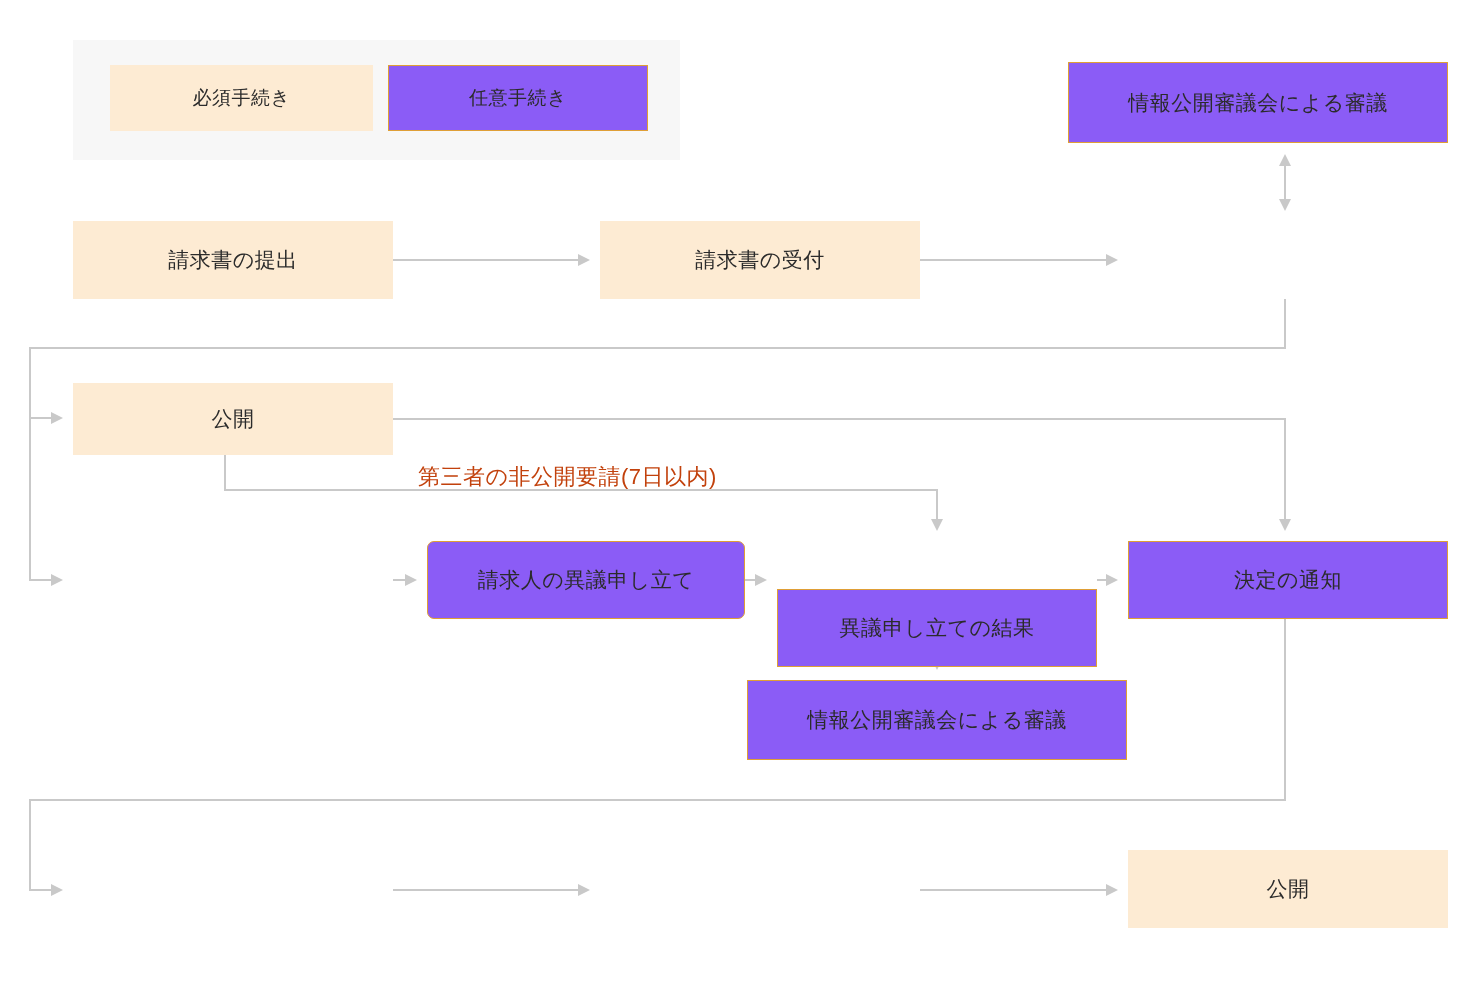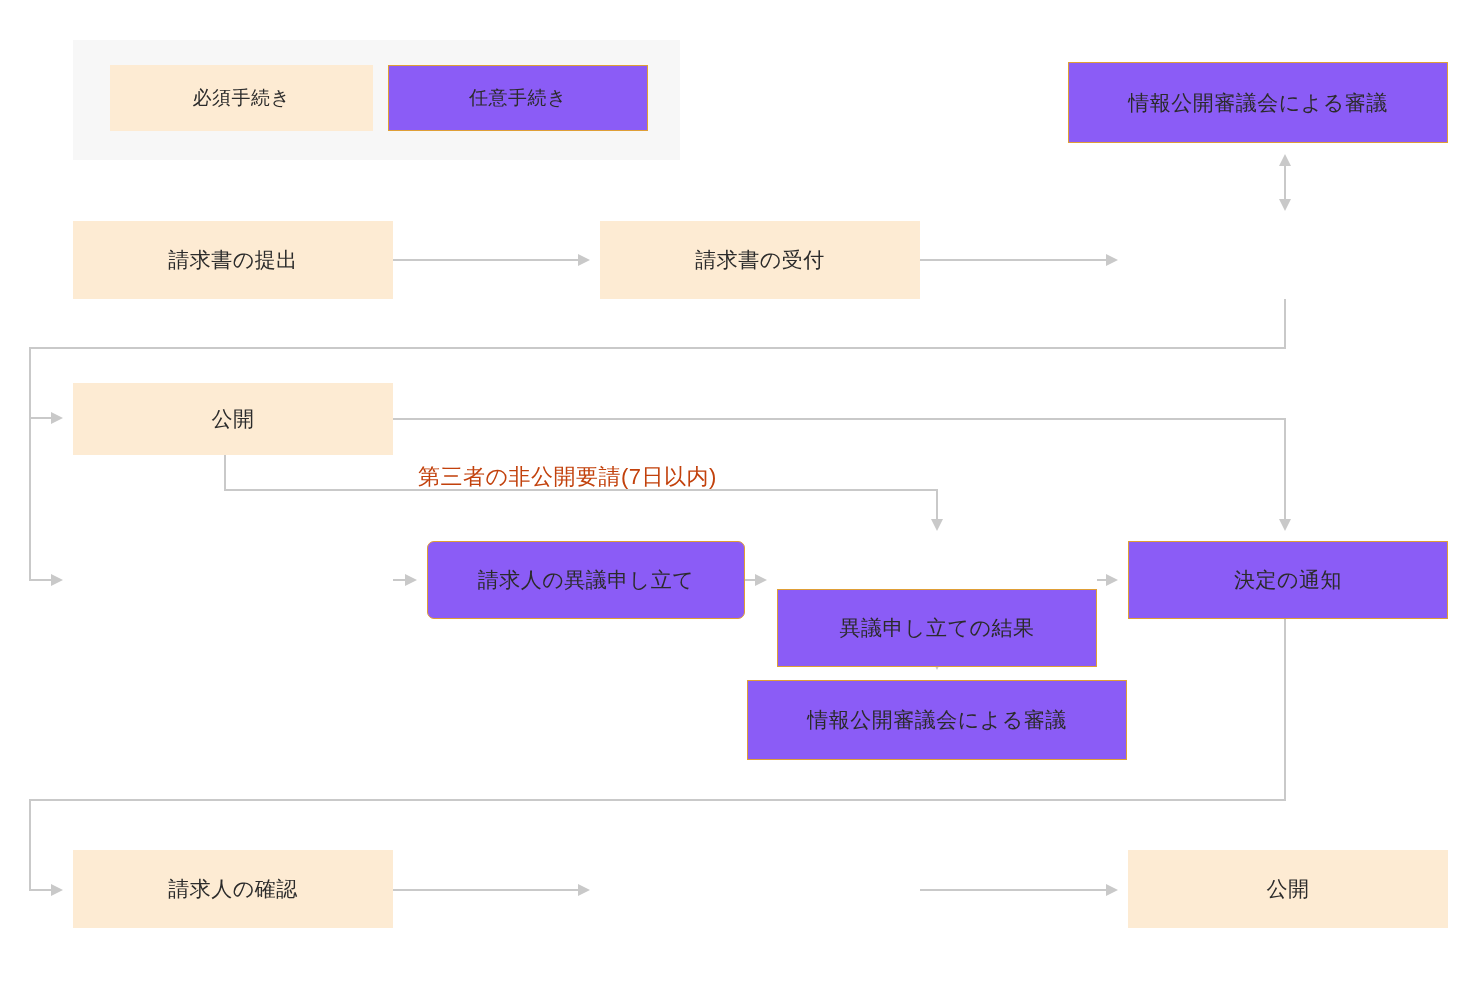--- a/index.html
+++ b/index.html
@@ -139,20 +139,17 @@
     <span>異議申し立ての結果</span>
   </div>
   <div class="box outlined" style="left:1128px; top:541px; width:320px; height:78px;">
     <span>決定の通知</span>
   </div>
 
   <div class="box outlined" style="left:747px; top:680px; width:380px; height:80px;">
     <span>情報公開審議会による審議</span>
   </div>
 
-  <div class="box filled" style="left:73px; top:850px; width:320px; height:78px;">
-    <span>請求人の確認</span>
-  </div>
   <div class="box filled" style="left:1128px; top:850px; width:320px; height:78px;">
     <span>公開</span>
   </div>
 
 </div>
 
 </body></html>

